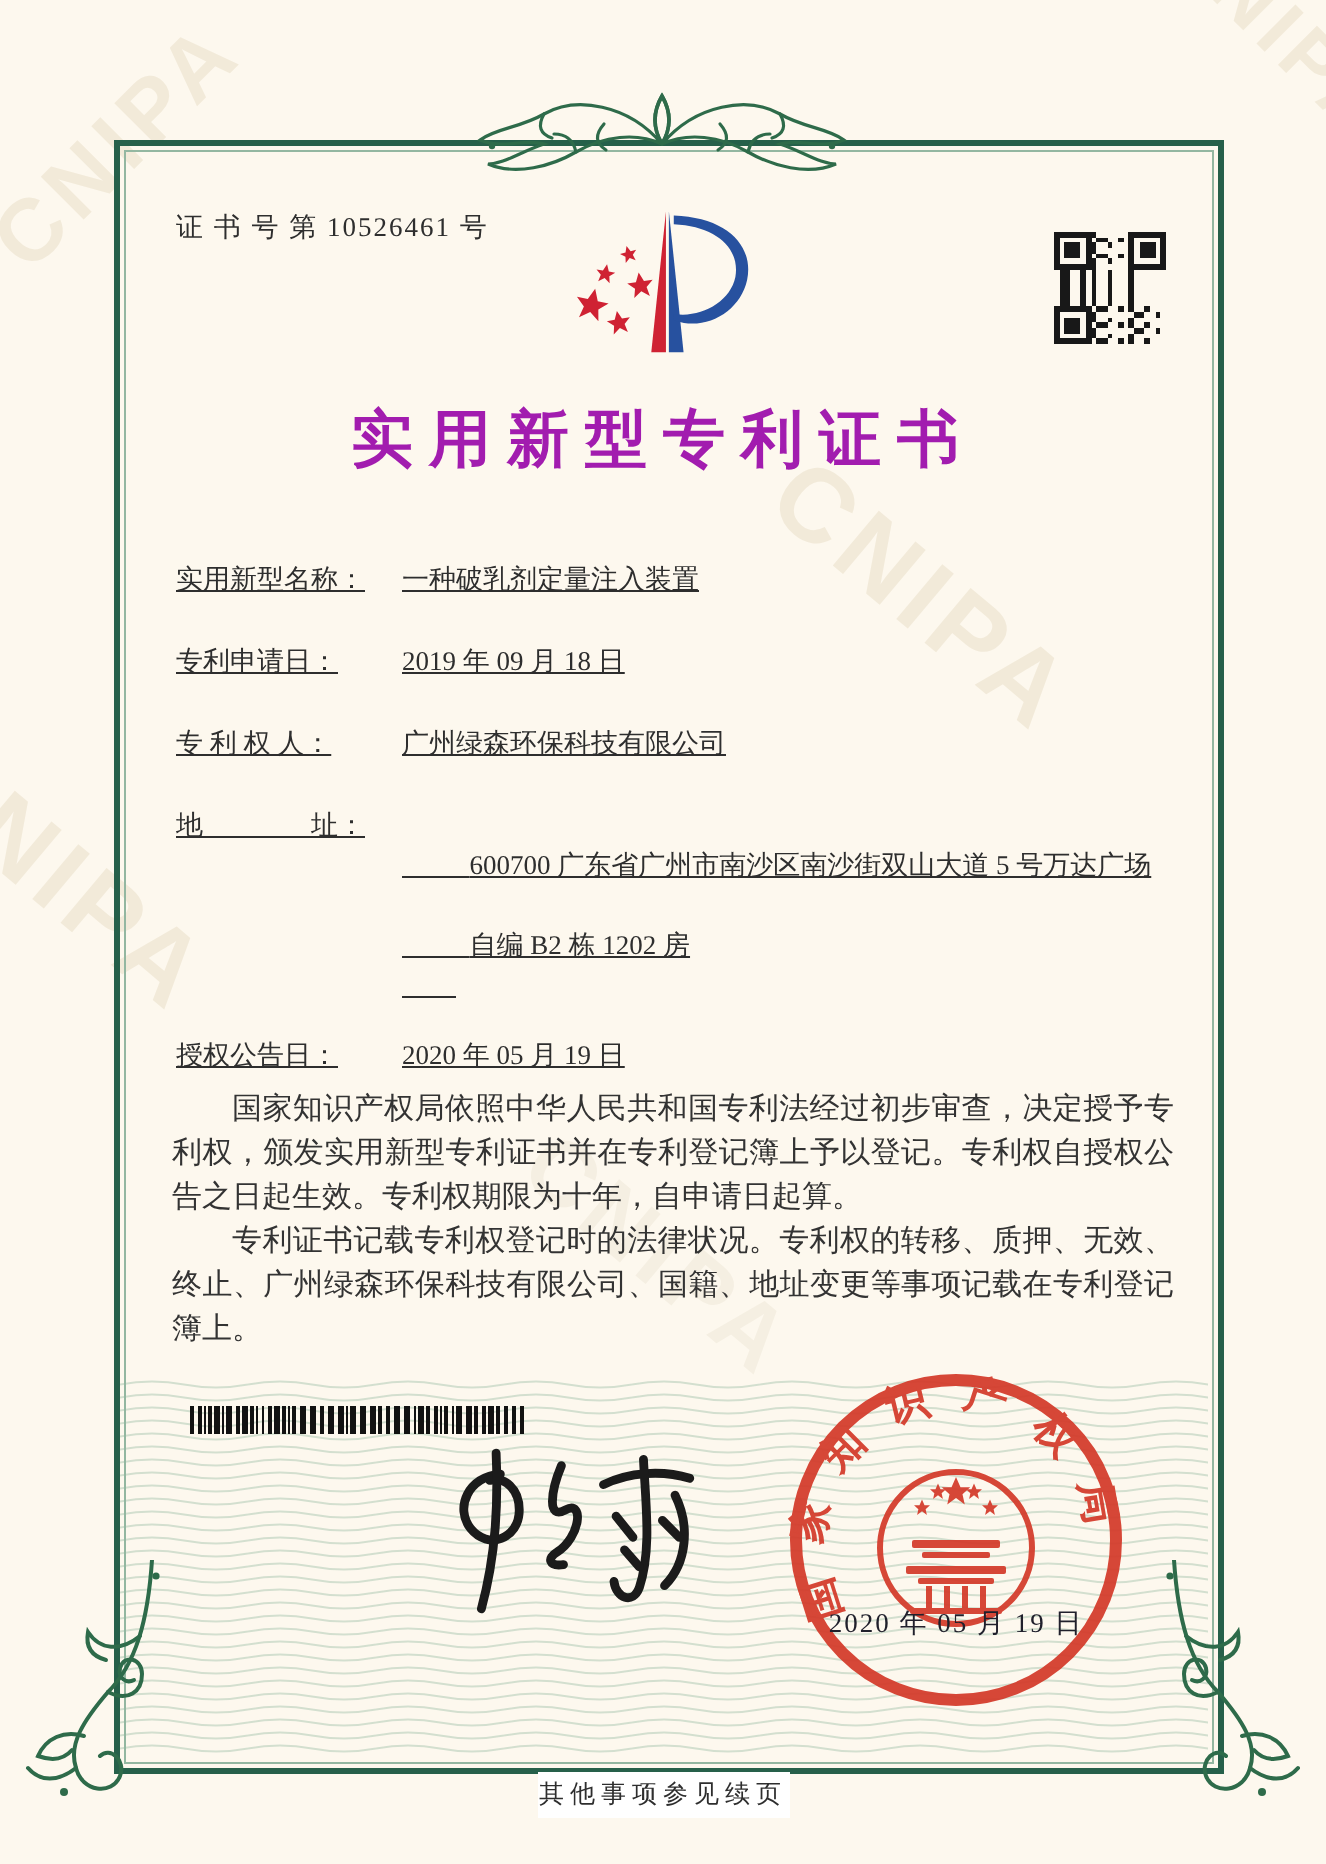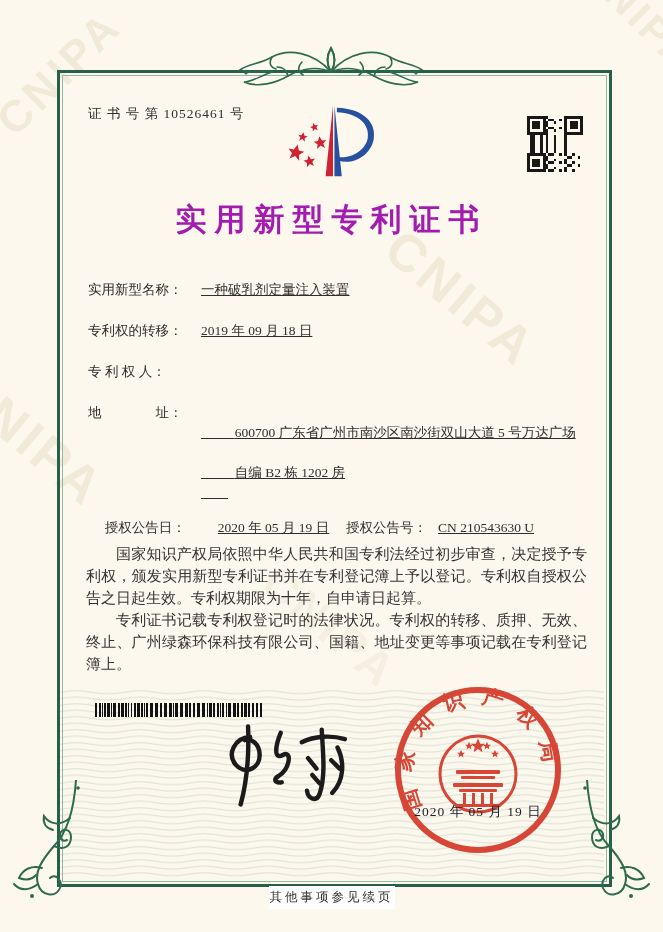--- a/index.html
+++ b/index.html
@@ -36,24 +36,24 @@
   .cert-no{position:absolute; left:88px; top:105px; font-size:13.5px; letter-spacing:1px;text-align:right;}
   .logo{position:absolute; left:268px; top:96px; width:128px; height:88px;}
   .qr{position:absolute; left:527px; top:116px; width:56px; height:56px;
       display:grid; grid-template-columns:repeat(21,1fr); grid-template-rows:repeat(21,1fr);}
   .qr i{display:block;}
   .qr i.d{background:#181818;}
   .doc-title{position:absolute; left:0; right:0; top:199px; text-align:center;
       font-size:31px; font-weight:bold; letter-spacing:8px; color:#a21caf;}
   .fields{position:absolute; left:88px; top:280px; right:70px; font-size:13.5px; line-height:20px;}
   .f-row{margin-bottom:21px; display:flex;}
-  .f-label{display:inline-block; min-width:113px; flex:0 0 113px; white-space:pre;}
+  .f-label{display:inline-block; min-width:113px; flex:0 0 113px; white-space:pre;text-decoration:underline;}
   .f-val{white-space:pre-wrap;text-decoration:underline;}
   .f-row.addr{margin-bottom:15px;}
-  .f-pair{display:flex; flex:0 0 auto;justify-content:center;}
+  .f-pair{display:flex; flex:0 0 auto;}
   .f-pair.first{width:258px;}
   .f-pair .f-label2{display:inline-block; min-width:92px; white-space:pre;}
   .paras{position:absolute; left:86px; top:545px; right:76px; font-size:15px;
       line-height:22px; text-align:justify; color:#333;font-family:Liberation Mono, monospace;}
   .paras p{margin:0; text-indent:2em;}
   .barcode{position:absolute; left:95px; top:703px; width:174px; height:14px;
       overflow:hidden; white-space:nowrap; font-size:0;}
   .barcode span{display:inline-block; height:100%; background:#121212; vertical-align:top;}
   .signer{position:absolute; left:95px; top:741px;
       font-family:"Liberation Sans","DejaVu Sans",sans-serif;
@@ -584,41 +584,38 @@
       </div>
 
     <div class="doc-title">实用新型专利证书</div>
 
     <div class="fields">
       <div class="f-row">
         <span class="f-label">实用新型名称：</span>
         <span class="f-val">一种破乳剂定量注入装置</span>
       </div>
       <div class="f-row">
-        <span class="f-label">专利权的转移：</span>
+        <span class="f-label">专利申请日：</span>
         <span class="f-val">2019 年 09 月 18 日</span>
       </div>
       <div class="f-row">
         <span class="f-label">专 利 权 人：</span>
+        <span class="f-val">广州绿森环保科技有限公司</span>
       </div>
       <div class="f-row addr">
         <span class="f-label">地　　　　址：</span>
         <span class="f-val">
           <span>600700 广东省广州市南沙区南沙街双山大道 5 号万达广场</span><br>
           <span>自编 B2 栋 1202 房</span>
         </span>
       </div>
       <div class="f-row">
         <span class="f-pair first">
           <span class="f-label">授权公告日：</span>
           <span class="f-val">2020 年 05 月 19 日</span>
-        </span>
-        <span class="f-pair">
-          <span class="f-label2">授权公告号：</span>
-          <span class="f-val">CN 210543630 U</span>
         </span>
       </div>
     </div>
 
     <div class="paras">
       <p>国家知识产权局依照中华人民共和国专利法经过初步审查，决定授予专利权，颁发实用新型专利证书并在专利登记簿上予以登记。专利权自授权公告之日起生效。专利权期限为十年，自申请日起算。</p>
       <p>专利证书记载专利权登记时的法律状况。专利权的转移、质押、无效、终止、广州绿森环保科技有限公司、国籍、地址变更等事项记载在专利登记簿上。</p>
     </div>
 
     <div class="barcode"><span style="width:2px;margin-right:2px"></span><span style="width:2px;margin-right:1px"></span><span style="width:1px;margin-right:1px"></span><span style="width:2px;margin-right:1px"></span><span style="width:3px;margin-right:1px"></span><span style="width:1px;margin-right:1px"></span><span style="width:3px;margin-right:2px"></span><span style="width:2px;margin-right:1px"></span><span style="width:3px;margin-right:1px"></span><span style="width:2px;margin-right:1px"></span><span style="width:1px;margin-right:2px"></span><span style="width:1px;margin-right:2px"></span><span style="width:2px;margin-right:1px"></span><span style="width:3px;margin-right:1px"></span><span style="width:2px;margin-right:1px"></span><span style="width:1px;margin-right:1px"></span><span style="width:2px;margin-right:2px"></span><span style="width:3px;margin-right:2px"></span><span style="width:3px;margin-right:2px"></span><span style="width:2px;margin-right:2px"></span><span style="width:3px;margin-right:2px"></span><span style="width:3px;margin-right:1px"></span><span style="width:1px;margin-right:1px"></span><span style="width:3px;margin-right:2px"></span><span style="width:3px;margin-right:2px"></span><span style="width:3px;margin-right:1px"></span><span style="width:2px;margin-right:2px"></span><span style="width:2px;margin-right:2px"></span><span style="width:3px;margin-right:2px"></span><span style="width:3px;margin-right:2px"></span><span style="width:1px;margin-right:1px"></span><span style="width:3px;margin-right:1px"></span><span style="width:2px;margin-right:2px"></span><span style="width:2px;margin-right:1px"></span><span style="width:1px;margin-right:1px"></span><span style="width:2px;margin-right:2px"></span><span style="width:1px;margin-right:1px"></span><span style="width:3px;margin-right:2px"></span><span style="width:3px;margin-right:1px"></span><span style="width:2px;margin-right:2px"></span><span style="width:2px;margin-right:1px"></span><span style="width:3px;margin-right:1px"></span><span style="width:2px;margin-right:2px"></span><span style="width:2px;margin-right:2px"></span><span style="width:2px;margin-right:2px"></span><span style="width:2px;margin-right:1px"></span></div>

